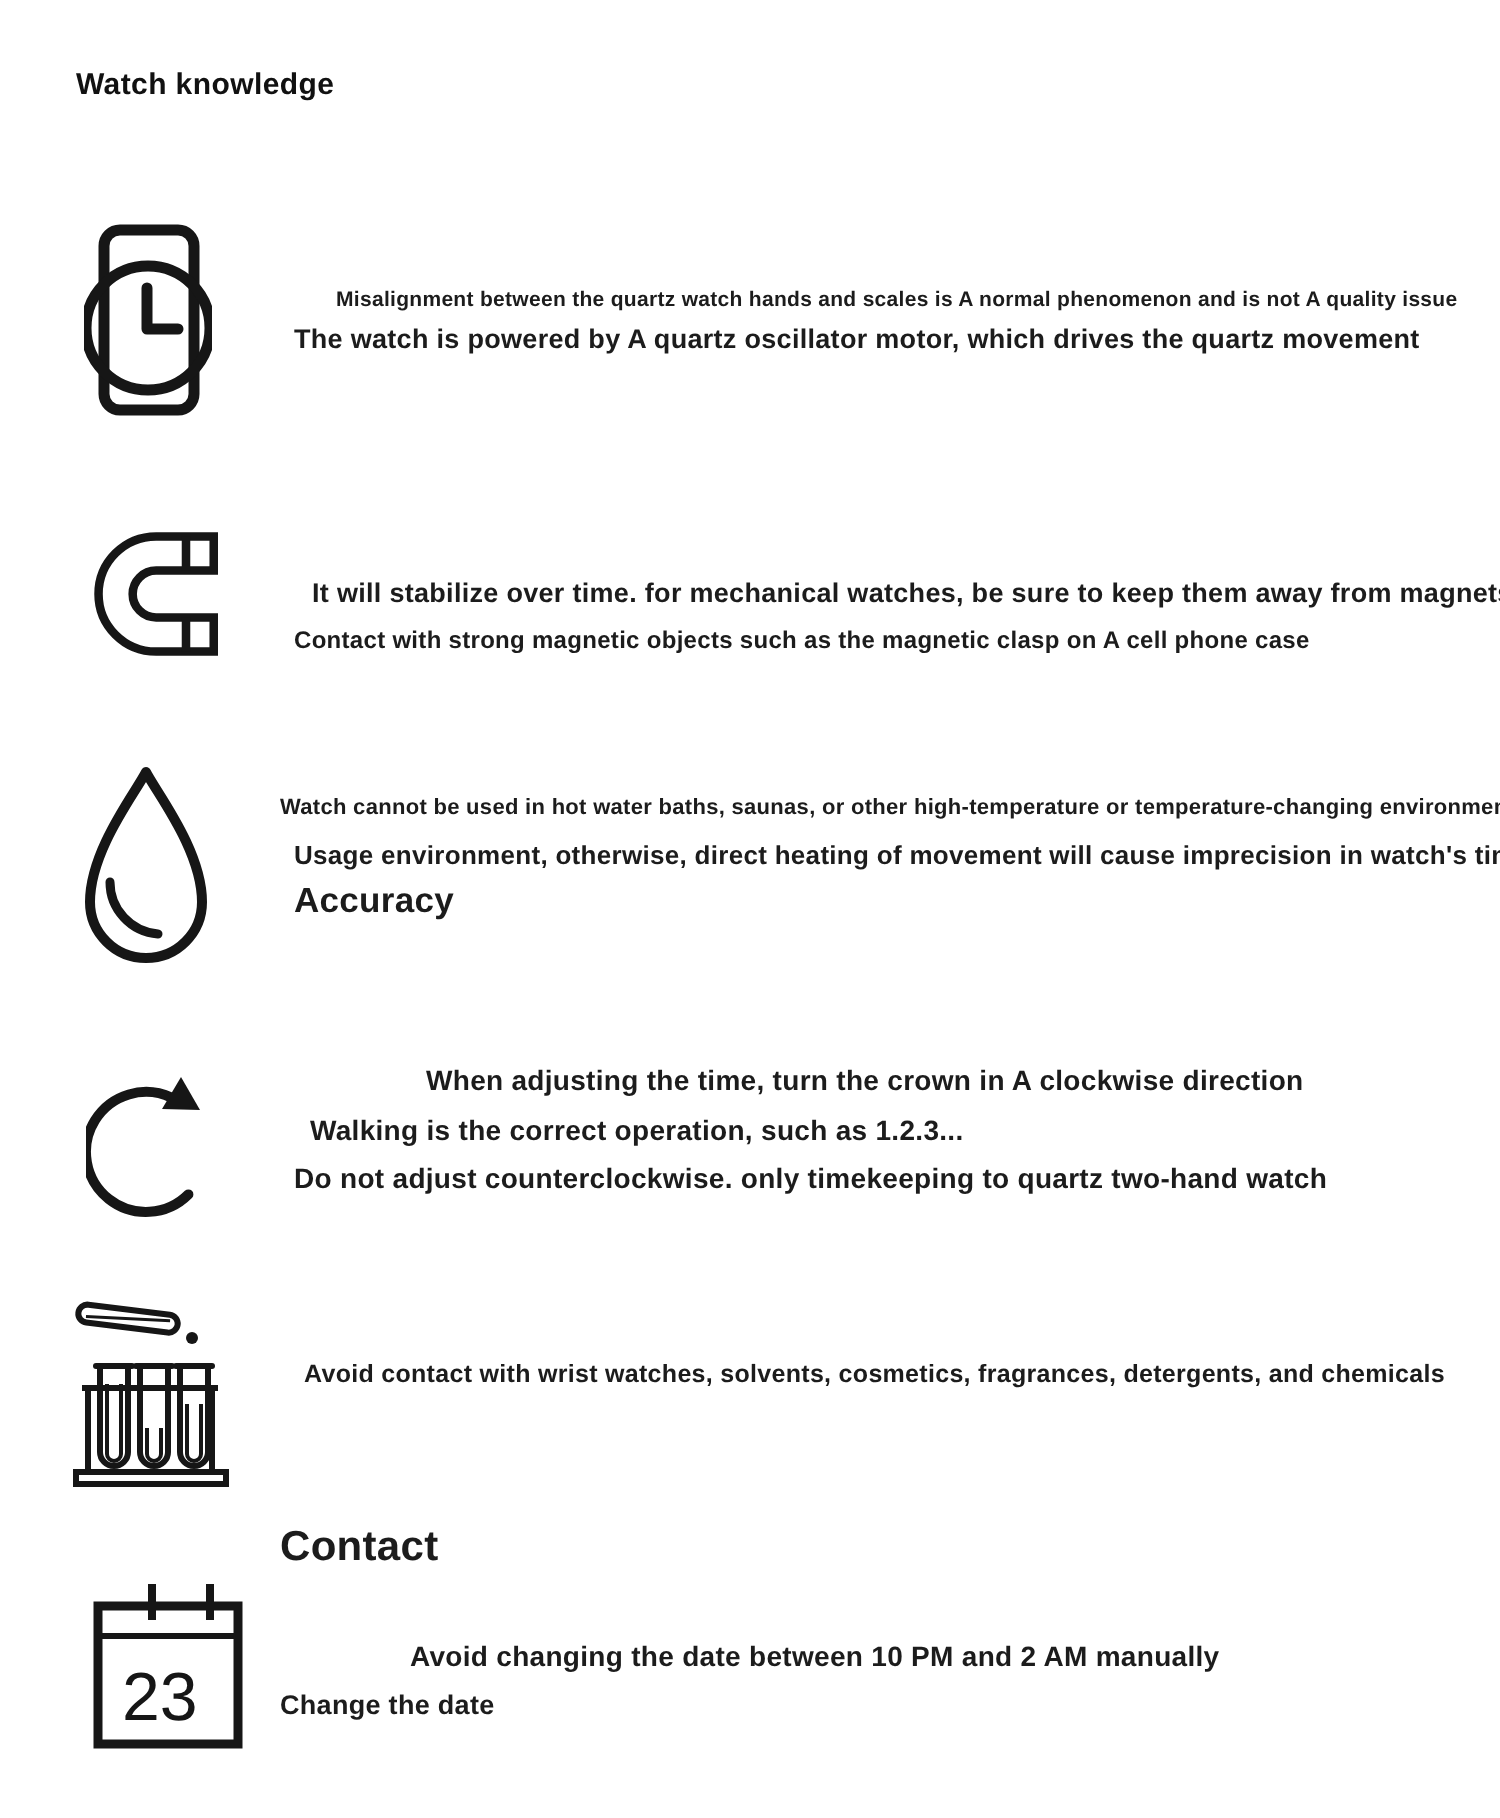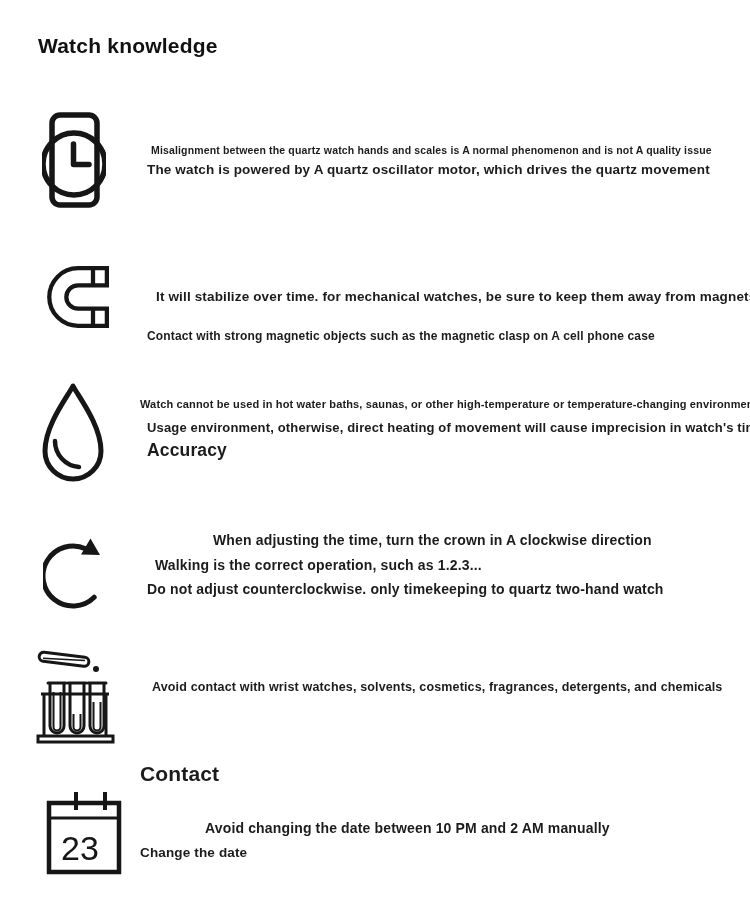--- a/index.html
+++ b/index.html
@@ -6,21 +6,21 @@
   html,body { background:#ffffff; }
   body {
     width:750px; height:909px;
     position:relative; overflow:hidden;
     font-family:"Liberation Sans", sans-serif;
     color:#1c1c1c;
   }
   .page { position:absolute; inset:0; background:#ffffff; }
   .title {
     position:absolute; left:38px; top:34px;
-    font-size:21px; font-weight:700; letter-spacing:.2px; color:#111;
+    font-size:15px; font-weight:700; letter-spacing:.2px; color:#111;
     white-space:nowrap;
   }
   section { position:absolute; left:0; width:750px; }
   .icon { position:absolute; }
   .icon svg { display:block; width:100%; height:100%; }
   .ln {
     position:absolute; font-weight:700; color:#1c1c1c;
     white-space:nowrap; letter-spacing:.15px; line-height:1.2;
   }
   
@@ -31,25 +31,25 @@
   .sec5 { top:642px; height:110px; }
   .sec6 { top:786px; height:100px; }
   
   .i1 { left:42px; top:2px;  width:64px; height:96px; }
   .i2 { left:45px; top:8px;  width:64px; height:62px; }
   .i3 { left:42px; top:1px;  width:63px; height:100px; }
   .i4 { left:43px; top:7px;  width:64px; height:83px; }
   .i5 { left:35px; top:6px;  width:80px; height:97px; }
   .i6 { left:38px; top:4px;  width:92px; height:86px; }
   
-  .s1l1 { left:151px; top:34px; font-size:10.5px; }
+  .s1l1 { left:168px; top:34px; font-size:10.5px; }
   .s1l2 { left:147px; top:52px; font-size:13.5px; }
   .s2l1 { left:150px; top:6px;  font-size:15px; }
   .s2l2 { left:156px; top:31px; font-size:13.5px; }
-  .s2l3 { left:147px; top:55px; font-size:12px; font-weight:600;margin-top:16px; }
+  .s2l3 { left:147px; top:55px; font-size:12px; font-weight:600; }
   .s3l1 { left:140px; top:16px; font-size:11px; }
   .s3l2 { left:147px; top:38px; font-size:13px; }
   .s3l3 { left:147px; top:58px; font-size:17.5px; }
   .s4l1 { left:190px; top:12px; font-size:14px;margin-left:23px; }
   .s4l2 { left:155px; top:37px; font-size:14px;text-align:right; }
   .s4l3 { left:147px; top:61px; font-size:14px; }
   .s5l1 { left:152px; top:38px; font-size:12.5px; }
   .s5l2 { left:140px; top:71px; font-size:21px;margin-top:48px; }
   .s6l1 { left:205px; top:34px; font-size:14px; }
   .s6l2 { left:140px; top:59px; font-size:13.5px; }

